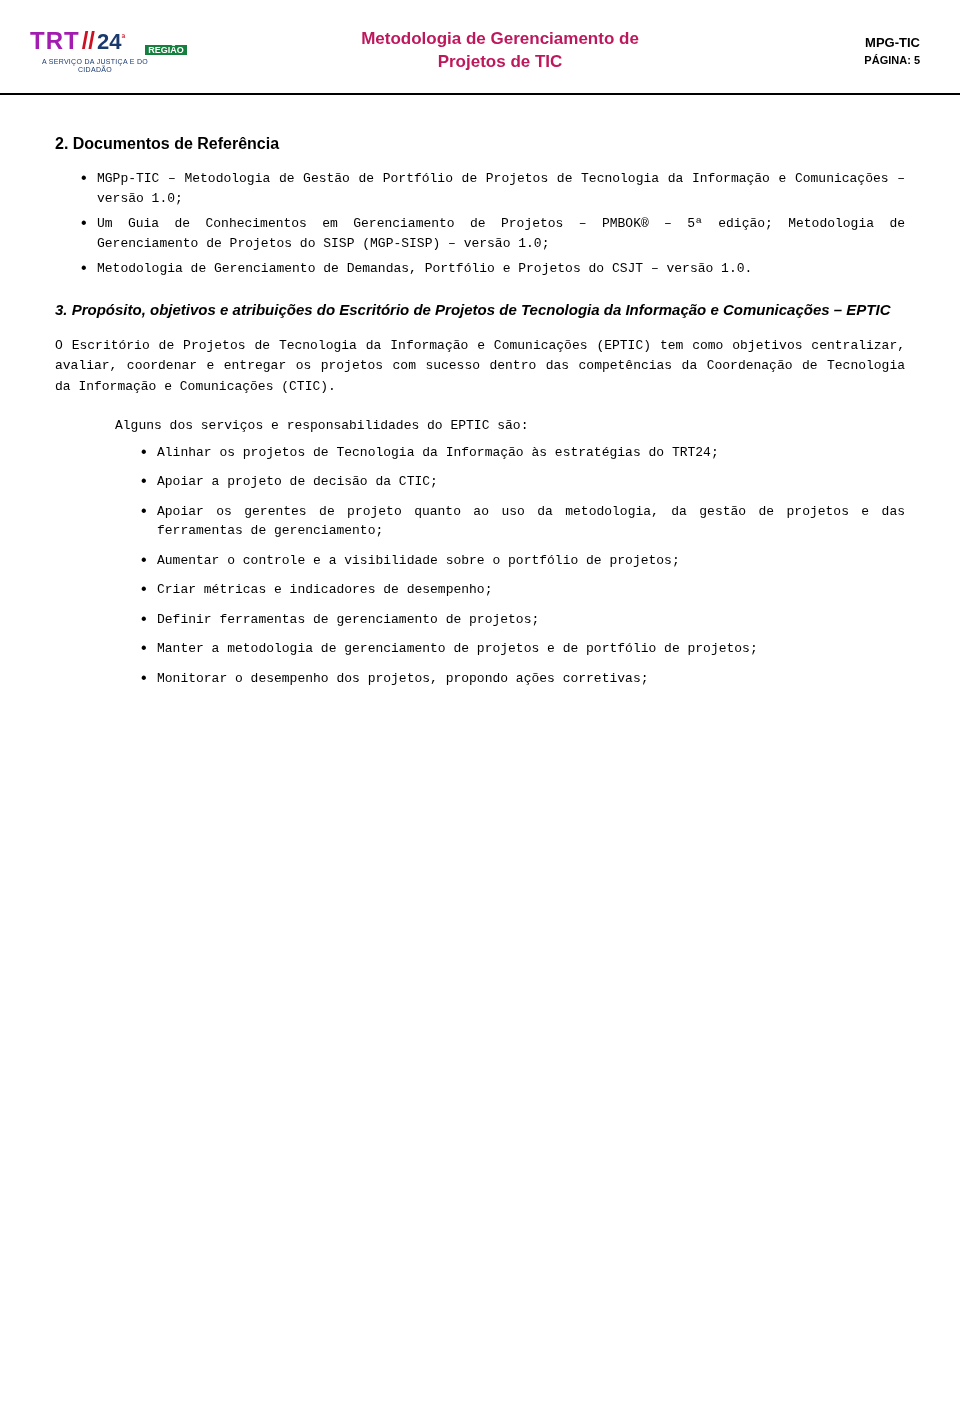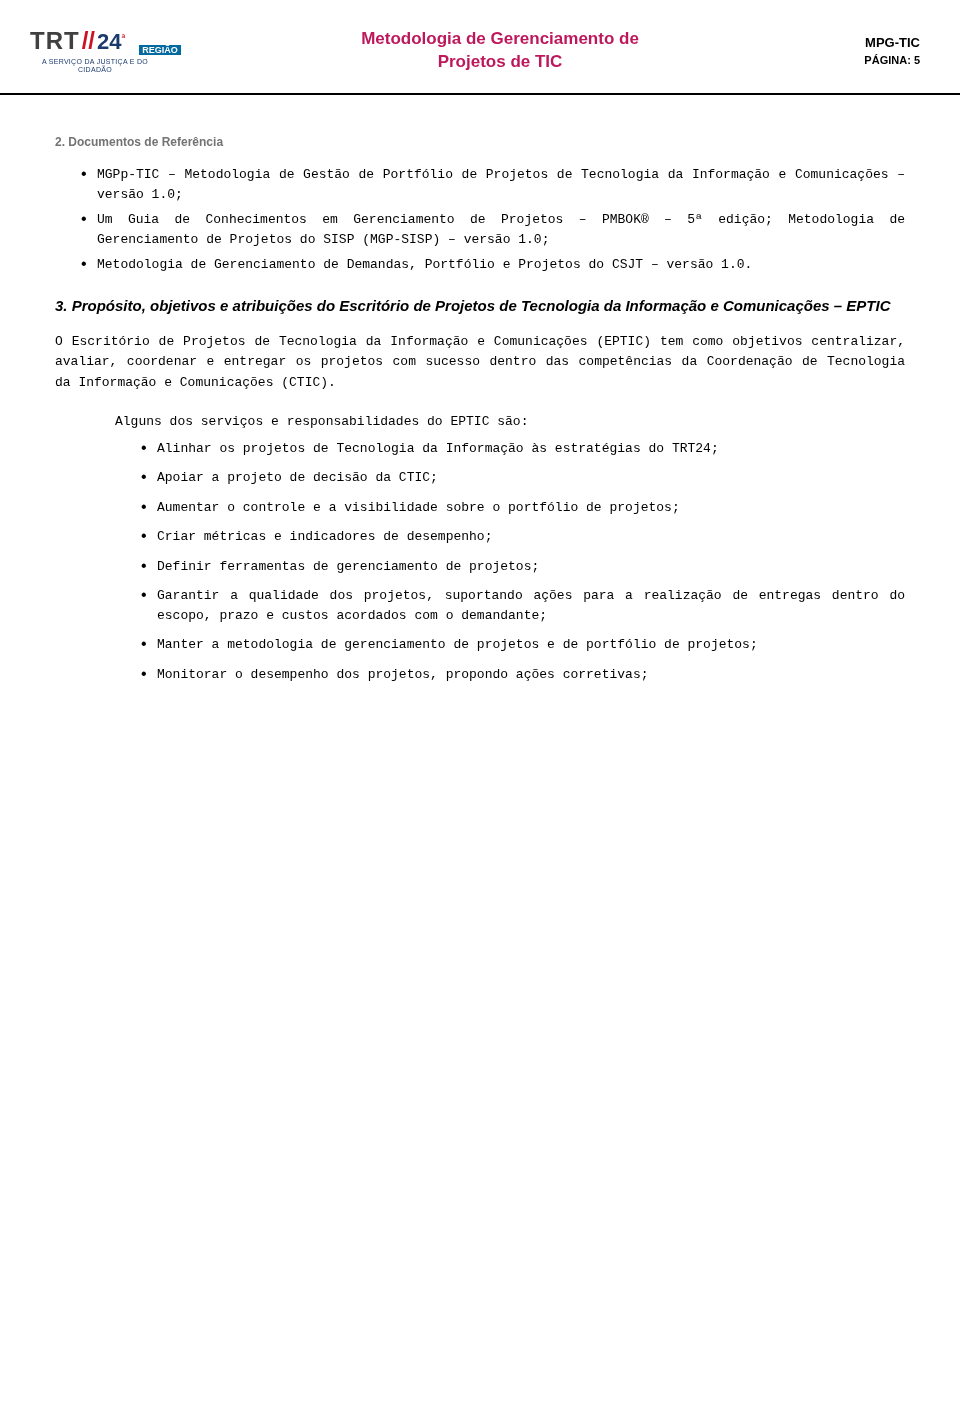--- a/index.html
+++ b/index.html
@@ -72,23 +72,23 @@
     }
 
     
     .content {
       padding: 30px 55px 40px 55px;
     }
 
     
     .section-heading {
       font-family: Arial, sans-serif;
-      font-size: 12px;
-      font-weight: bold;
-      color: #737373;
+      font-size: 16px;
+      font-weight: bold;
+      color: #000000;
       margin-bottom: 16px;
       margin-top: 10px;
     }
 
     
     .bullet-list {
       list-style: none;
       padding-left: 20px;
       margin-bottom: 12px;
     }
@@ -185,21 +185,21 @@
       display: flex;
       align-items: flex-end;
       gap: 2px;
       margin-bottom: 3px;
     }
 
     .trt-letters {
       font-family: Arial Black, Arial, sans-serif;
       font-size: 24px;
       font-weight: 900;
-      color: #404040;
+      color: #a21caf;
       letter-spacing: 1px;
     }
 
     .slash-char {
       font-family: Arial Black, Arial, sans-serif;
       font-size: 24px;
       font-weight: 900;
       color: #cc1122;
     }
 
@@ -215,24 +215,24 @@
       font-size: 10px;
       color: #cc1122;
       font-weight: bold;
       vertical-align: super;
     }
 
     .region-label {
       font-family: Arial, sans-serif;
       font-size: 9px;
       font-weight: bold;
-      background: #0369a1;
+      background: #15803d;
       color: white;
       padding: 0 3px;
-      margin-left: 12px;
+      margin-left: 18px;
     }
 
     .logo-subtitle {
       font-family: Arial, sans-serif;
       font-size: 7px;
       color: #1a3a6e;
       text-transform: uppercase;
       letter-spacing: 0.3px;
       line-height: 1.2;
       text-align: center;
@@ -291,23 +291,23 @@
         <span>3.</span> <span>Propósito, objetivos e atribuições do Escritório de Projetos de Tecnologia da Informação e Comunicações – EPTIC</span>
       </div>
 
       <p class="paragraph">O Escritório de Projetos de Tecnologia da Informação e Comunicações (EPTIC) tem como objetivos centralizar, avaliar, coordenar e entregar os projetos com sucesso dentro das competências da Coordenação de Tecnologia da Informação e Comunicações (CTIC).</p>
 
       <div class="services-intro">Alguns dos serviços e responsabilidades do EPTIC são:</div>
 
       <ul class="services-list">
         <li>Alinhar os projetos de Tecnologia da Informação às estratégias do TRT24;</li>
         <li>Apoiar a projeto de decisão da CTIC;</li>
+        <li>Apoiar os gerentes de projeto quanto ao uso da metodologia, da gestão de projetos e das ferramentas de gerenciamento;</li>
         <li>Aumentar o controle e a visibilidade sobre o portfólio de projetos;</li>
         <li>Criar métricas e indicadores de desempenho;</li>
         <li>Definir ferramentas de gerenciamento de projetos;</li>
-        <li>Garantir a qualidade dos projetos, suportando ações para a realização de entregas dentro do escopo, prazo e custos acordados com o demandante;</li>
         <li>Manter a metodologia de gerenciamento de projetos e de portfólio de projetos;</li>
         <li>Monitorar o desempenho dos projetos, propondo ações corretivas;</li>
       </ul>
     </div>
 
   </div>
 </div>
 
 </body></html>

